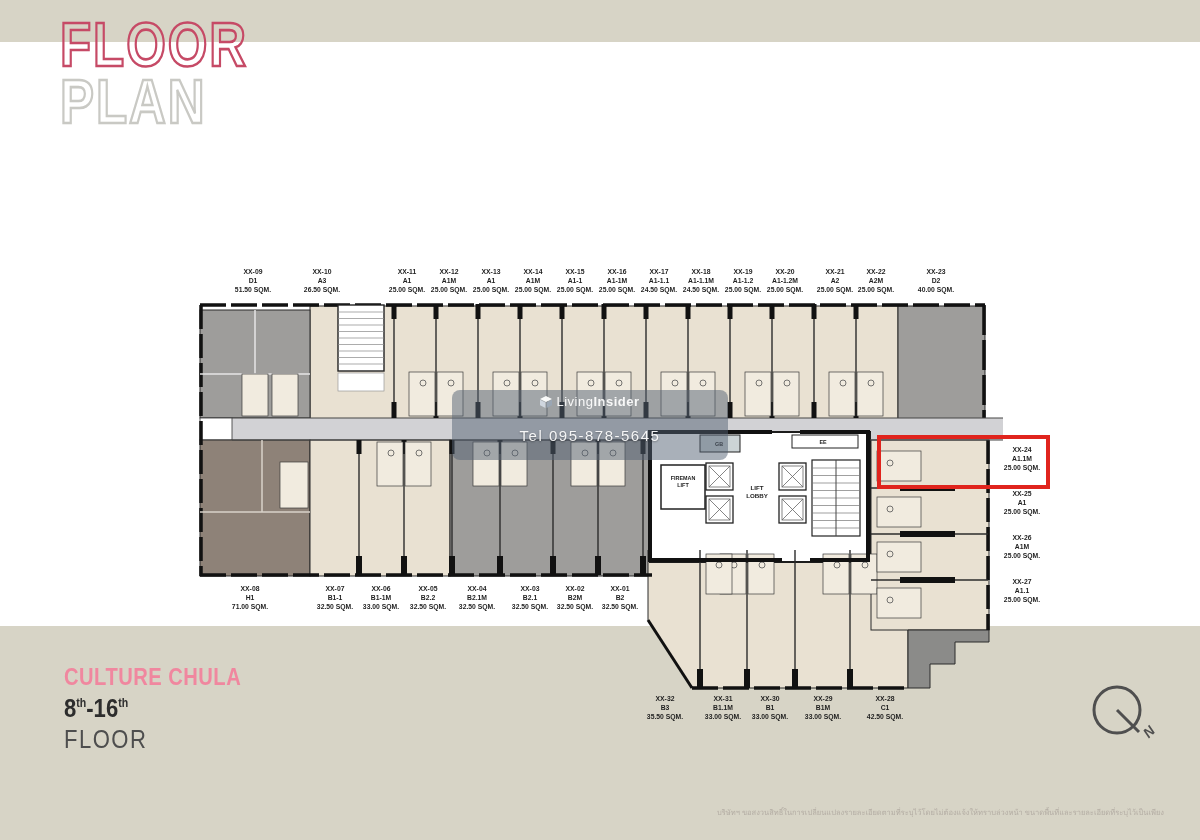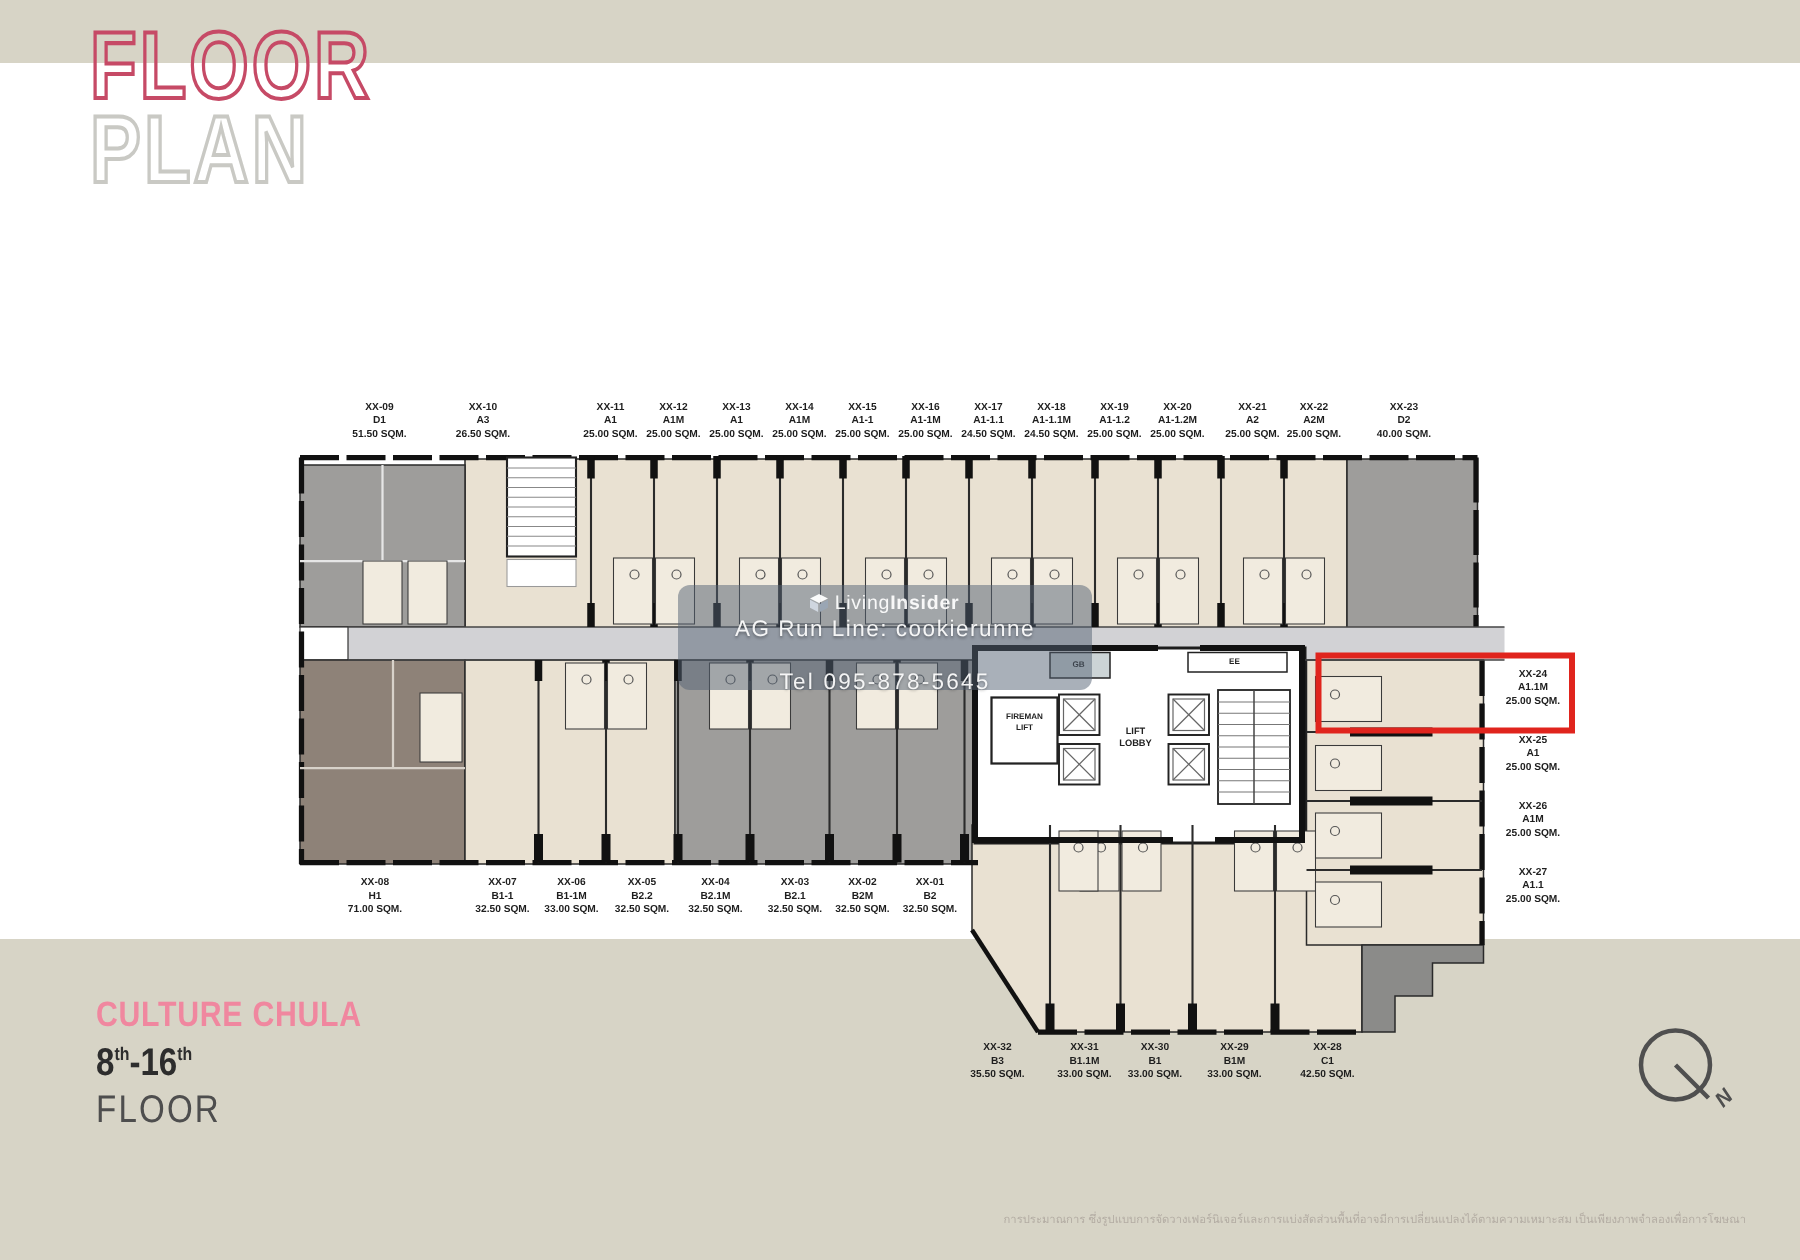--- a/index.html
+++ b/index.html
@@ -449,35 +449,35 @@
     <div class="red-box"></div>
 
     <div class="watermark">
       <div class="l1">
         <svg class="wm-logo" width="12" height="12" viewBox="0 0 12 12">
           <polygon points="6,0 12,3 6,6 0,3" fill="#fff" opacity="0.95"></polygon>
           <polygon points="0,3.8 5.4,6.6 5.4,12 0,9.2" fill="#cfd6df"></polygon>
           <polygon points="12,3.8 6.6,6.6 6.6,12 12,9.2" fill="#9aa6b4"></polygon>
         </svg><span>Living</span><b>Insider</b>
       </div>
-      <div class="l2">AG Run Line: cookierunne</div>
       <div class="l3">Tel 095-878-5645</div>
     </div>
 
     <div class="footer">
       <div class="proj">CULTURE CHULA</div>
       <div class="range"><span>8</span><sup>th</sup><span>-16</span><sup>th</sup></div>
       <div class="flr">FLOOR</div>
     </div>
 
     <svg style="position:absolute;left:1080px;top:632px;" width="90" height="84" viewBox="0 0 90 84">
       <circle cx="37" cy="36" r="23" fill="none" stroke="#4f4f4f" stroke-width="3"></circle>
       <line x1="37" y1="36" x2="59" y2="58" stroke="#4f4f4f" stroke-width="3"></line>
       <text x="66" y="66" font-size="14" font-style="italic" font-weight="700" fill="#4f4f4f" transform="rotate(-45 66 62)">N</text>
     </svg>
 
     <div class="disclaimer">
+      <div>บริษัทฯ ขอสงวนสิทธิ์ในการเปลี่ยนแปลงรายละเอียดตามที่ระบุไว้โดยไม่ต้องแจ้งให้ทราบล่วงหน้า ขนาดพื้นที่และรายละเอียดที่ระบุไว้เป็นเพียง</div>
       <div>การประมาณการ ซึ่งรูปแบบการจัดวางเฟอร์นิเจอร์และการแบ่งสัดส่วนพื้นที่อาจมีการเปลี่ยนแปลงได้ตามความเหมาะสม เป็นเพียงภาพจำลองเพื่อการโฆษณา</div>
       <div>วางพื้นที่ใช้สอย และเพื่อการตกแต่งเท่านั้น</div>
     </div>
   </div>
   <div class="band-bottom"></div>
 </div>
 
 </body></html>

